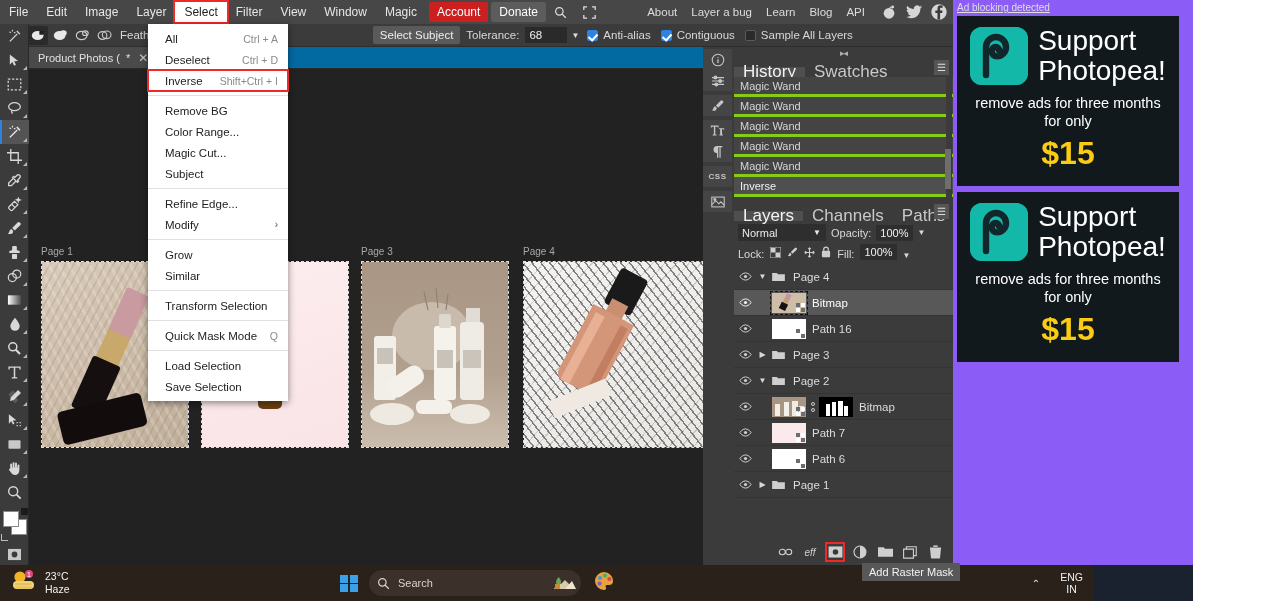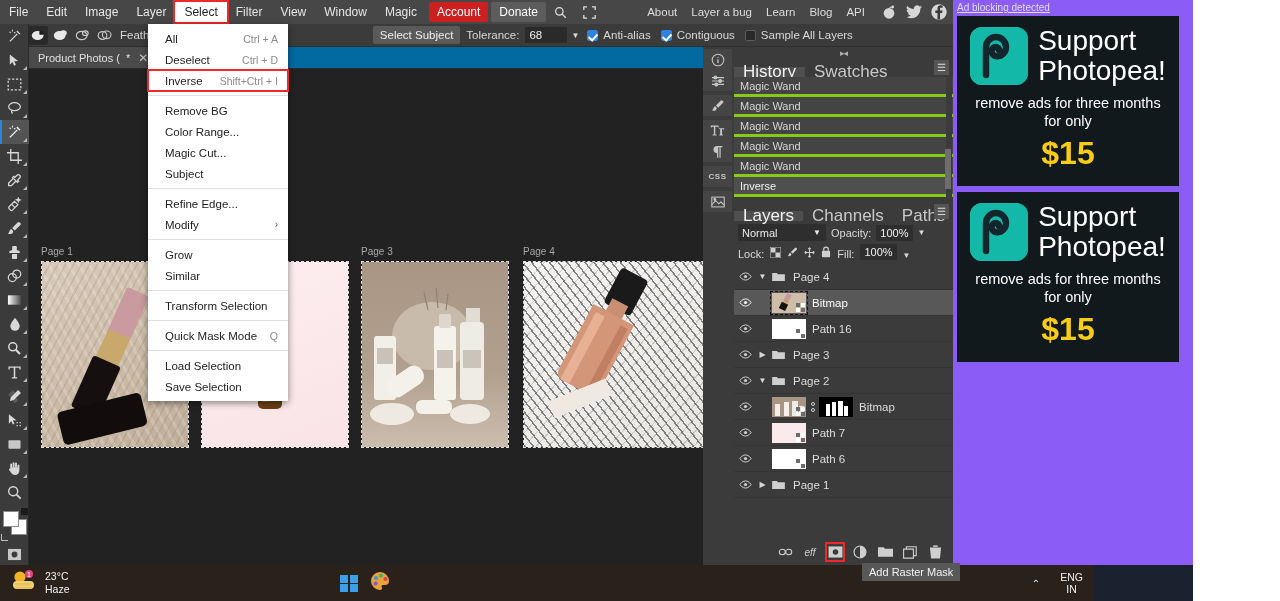--- a/index.html
+++ b/index.html
@@ -994,20 +994,35 @@
         <div>Haze</div>
       </span>
     </div>
     <div class="tb-center">
       <span class="winlogo">
           <i></i>
           <i></i>
           <i></i>
           <i></i>
         </span>
+      <span class="searchbox">
+        <svg width="13" height="13" viewBox="0 0 16 16">
+            <circle cx="6.6" cy="6.6" r="4.6" fill="none" stroke="#ddd3cb" stroke-width="1.5"></circle>
+            <line x1="10" y1="10" x2="14.5" y2="14.5" stroke="#ddd3cb" stroke-width="1.7"></line>
+          </svg>
+        <span class="txt">Search</span>
+        <span style="position:absolute; right:4px;">
+          <svg width="26" height="20" viewBox="0 0 26 20">
+            <path d="M3 18h20l-9-9-4 4-3-3z" fill="#d8c9a8"></path>
+            <path d="M14 18l7-8 4 8z" fill="#efe6d2"></path>
+            <path d="M5 12c0-3 1.5-5 3-6 .5 2 2 2.5 2 4.5S8 14 7 14z" fill="#6aa84f"></path>
+            <rect x="4" y="13" width="5" height="5" fill="#c98a3c"></rect>
+          </svg>
+        </span>
+      </span>
       <span>
         <svg width="22" height="22" viewBox="0 0 22 22">
           <path d="M11 2a9 9 0 0 1 9 9c0 3-2 4-4 4h-2c-1.5 0-2 1-1.2 2 .8 1 .2 3-1.8 3A9 9 0 0 1 11 2z" fill="#e8a33d"></path>
           <circle cx="7" cy="8" r="2.1" fill="#3f9ad8"></circle>
           <circle cx="12" cy="5.6" r="2.1" fill="#49b06a"></circle>
           <circle cx="16.4" cy="9" r="2.1" fill="#d1484f"></circle>
           <circle cx="6.6" cy="13.6" r="2.1" fill="#8b56c4"></circle>
         </svg>
       </span>
     </div>

